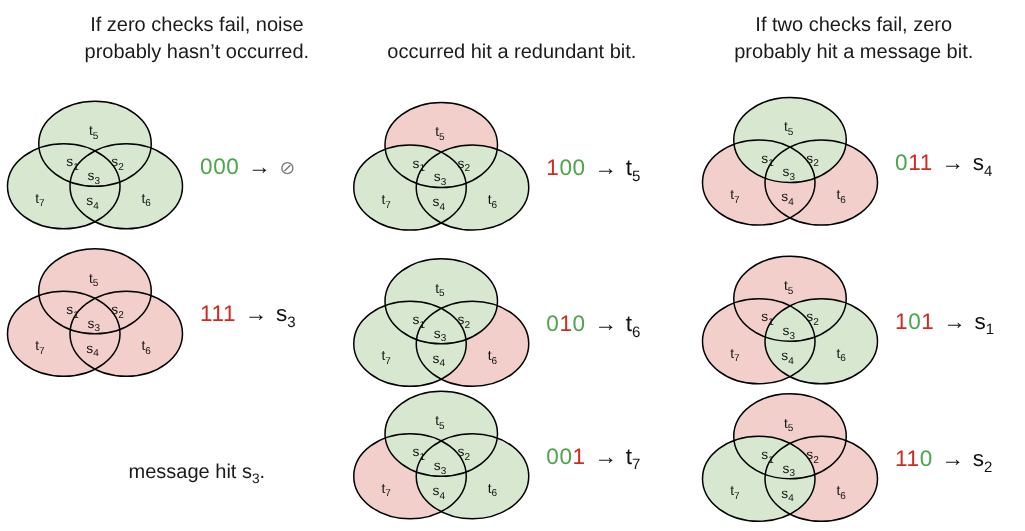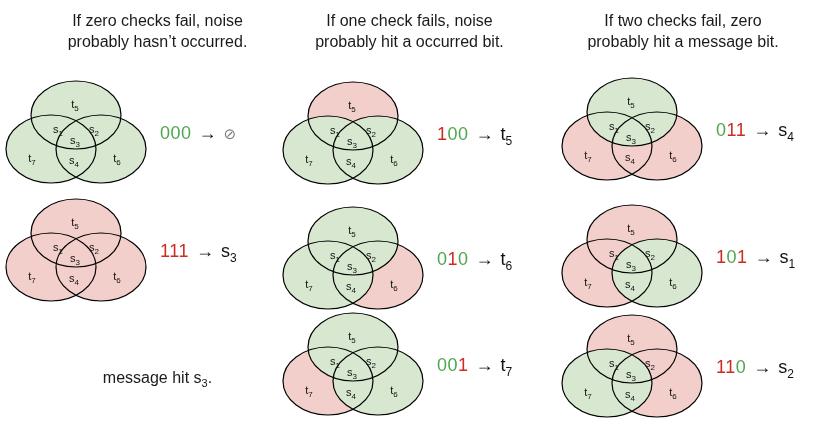--- a/index.html
+++ b/index.html
@@ -102,22 +102,22 @@
   </div>
       </div>
     <p class="footer-note">
       <br>
       <span>message hit s</span><sub>3</sub><span>.</span>
     </p>
   </section>
 
   <section class="column" id="col-1">
     <h2 class="heading">
-      <span>If one check fails, noise</span><br>
-      <span>probably hit a occurred bit.</span>
+      <br>
+      <span>occurred hit a redundant bit.</span>
     </h2>
     <div class="rows">
         <div class="diagram-row">
     <svg class="venn" viewBox="0 0 150 112">
             <ellipse cx="72" cy="38" rx="45" ry="34" fill="#f3cfcc"></ellipse>
             <ellipse cx="97" cy="72" rx="45" ry="34" fill="#d8e8d0"></ellipse>
             <ellipse cx="47" cy="72" rx="45" ry="34" fill="#d8e8d0"></ellipse>
             <ellipse cx="72" cy="38" rx="45" ry="34" fill="none" stroke="#000000" stroke-width="1.2"></ellipse>
             <ellipse cx="97" cy="72" rx="45" ry="34" fill="none" stroke="#000000" stroke-width="1.2"></ellipse>
             <ellipse cx="47" cy="72" rx="45" ry="34" fill="none" stroke="#000000" stroke-width="1.2"></ellipse>

